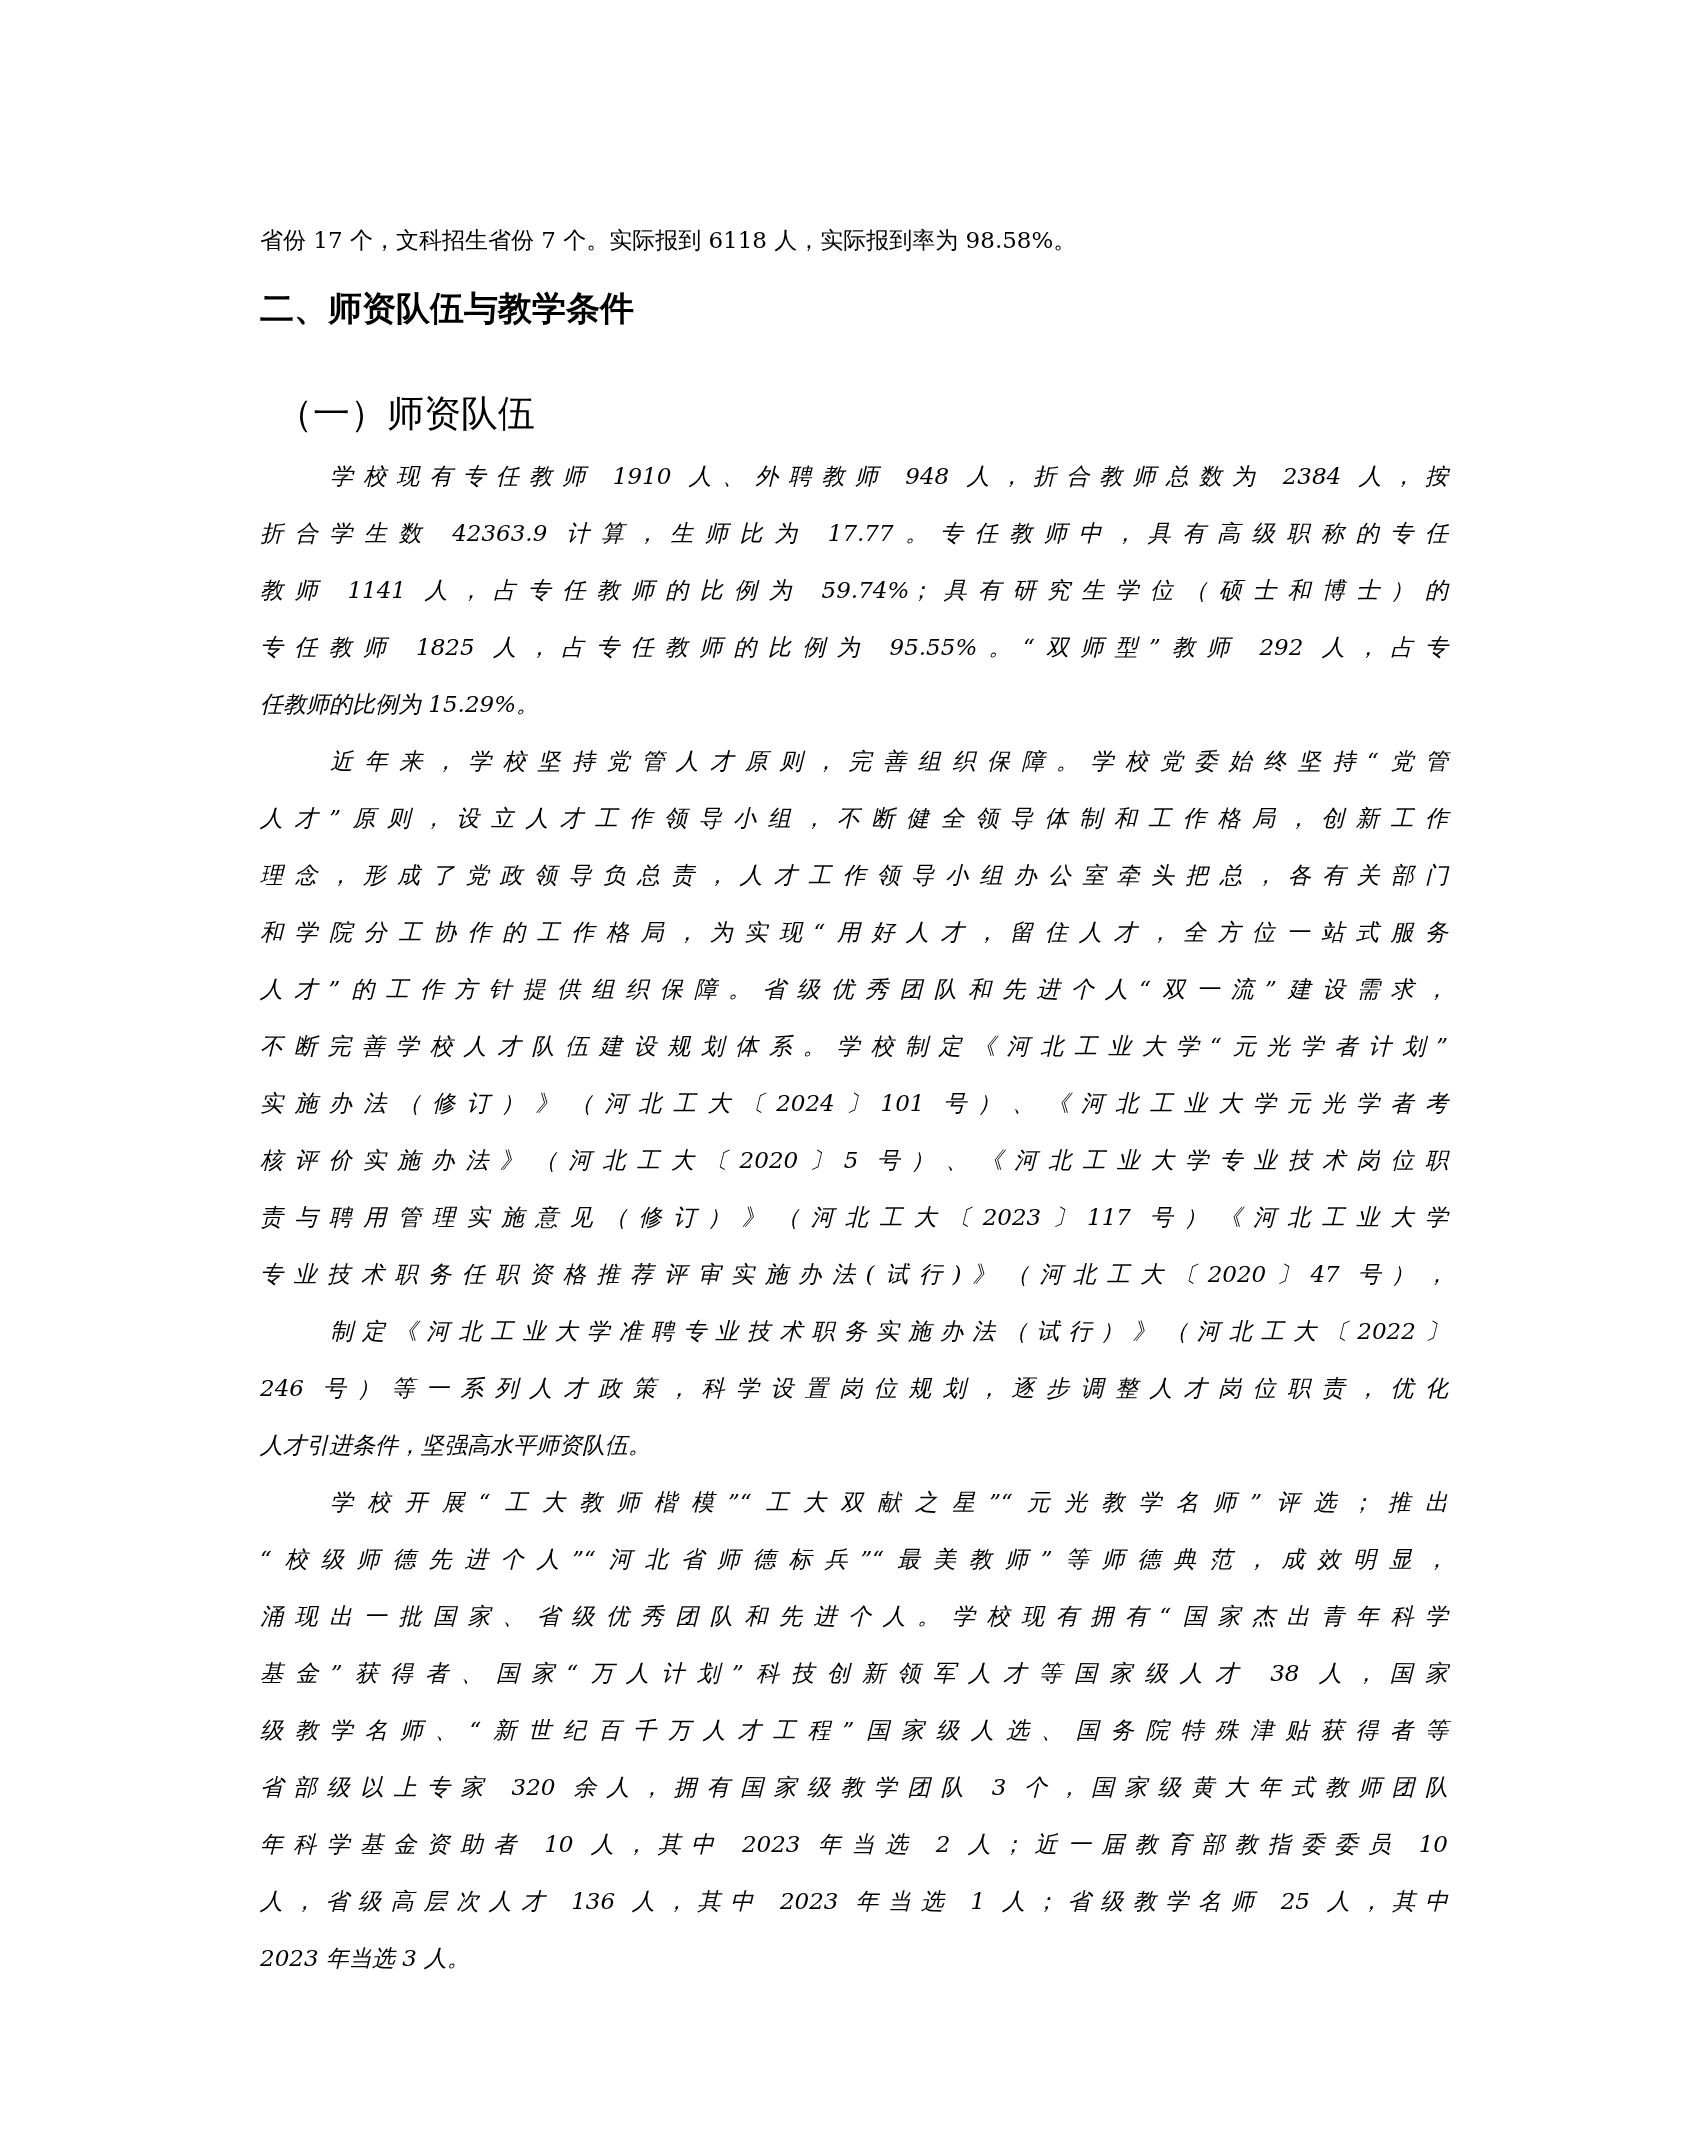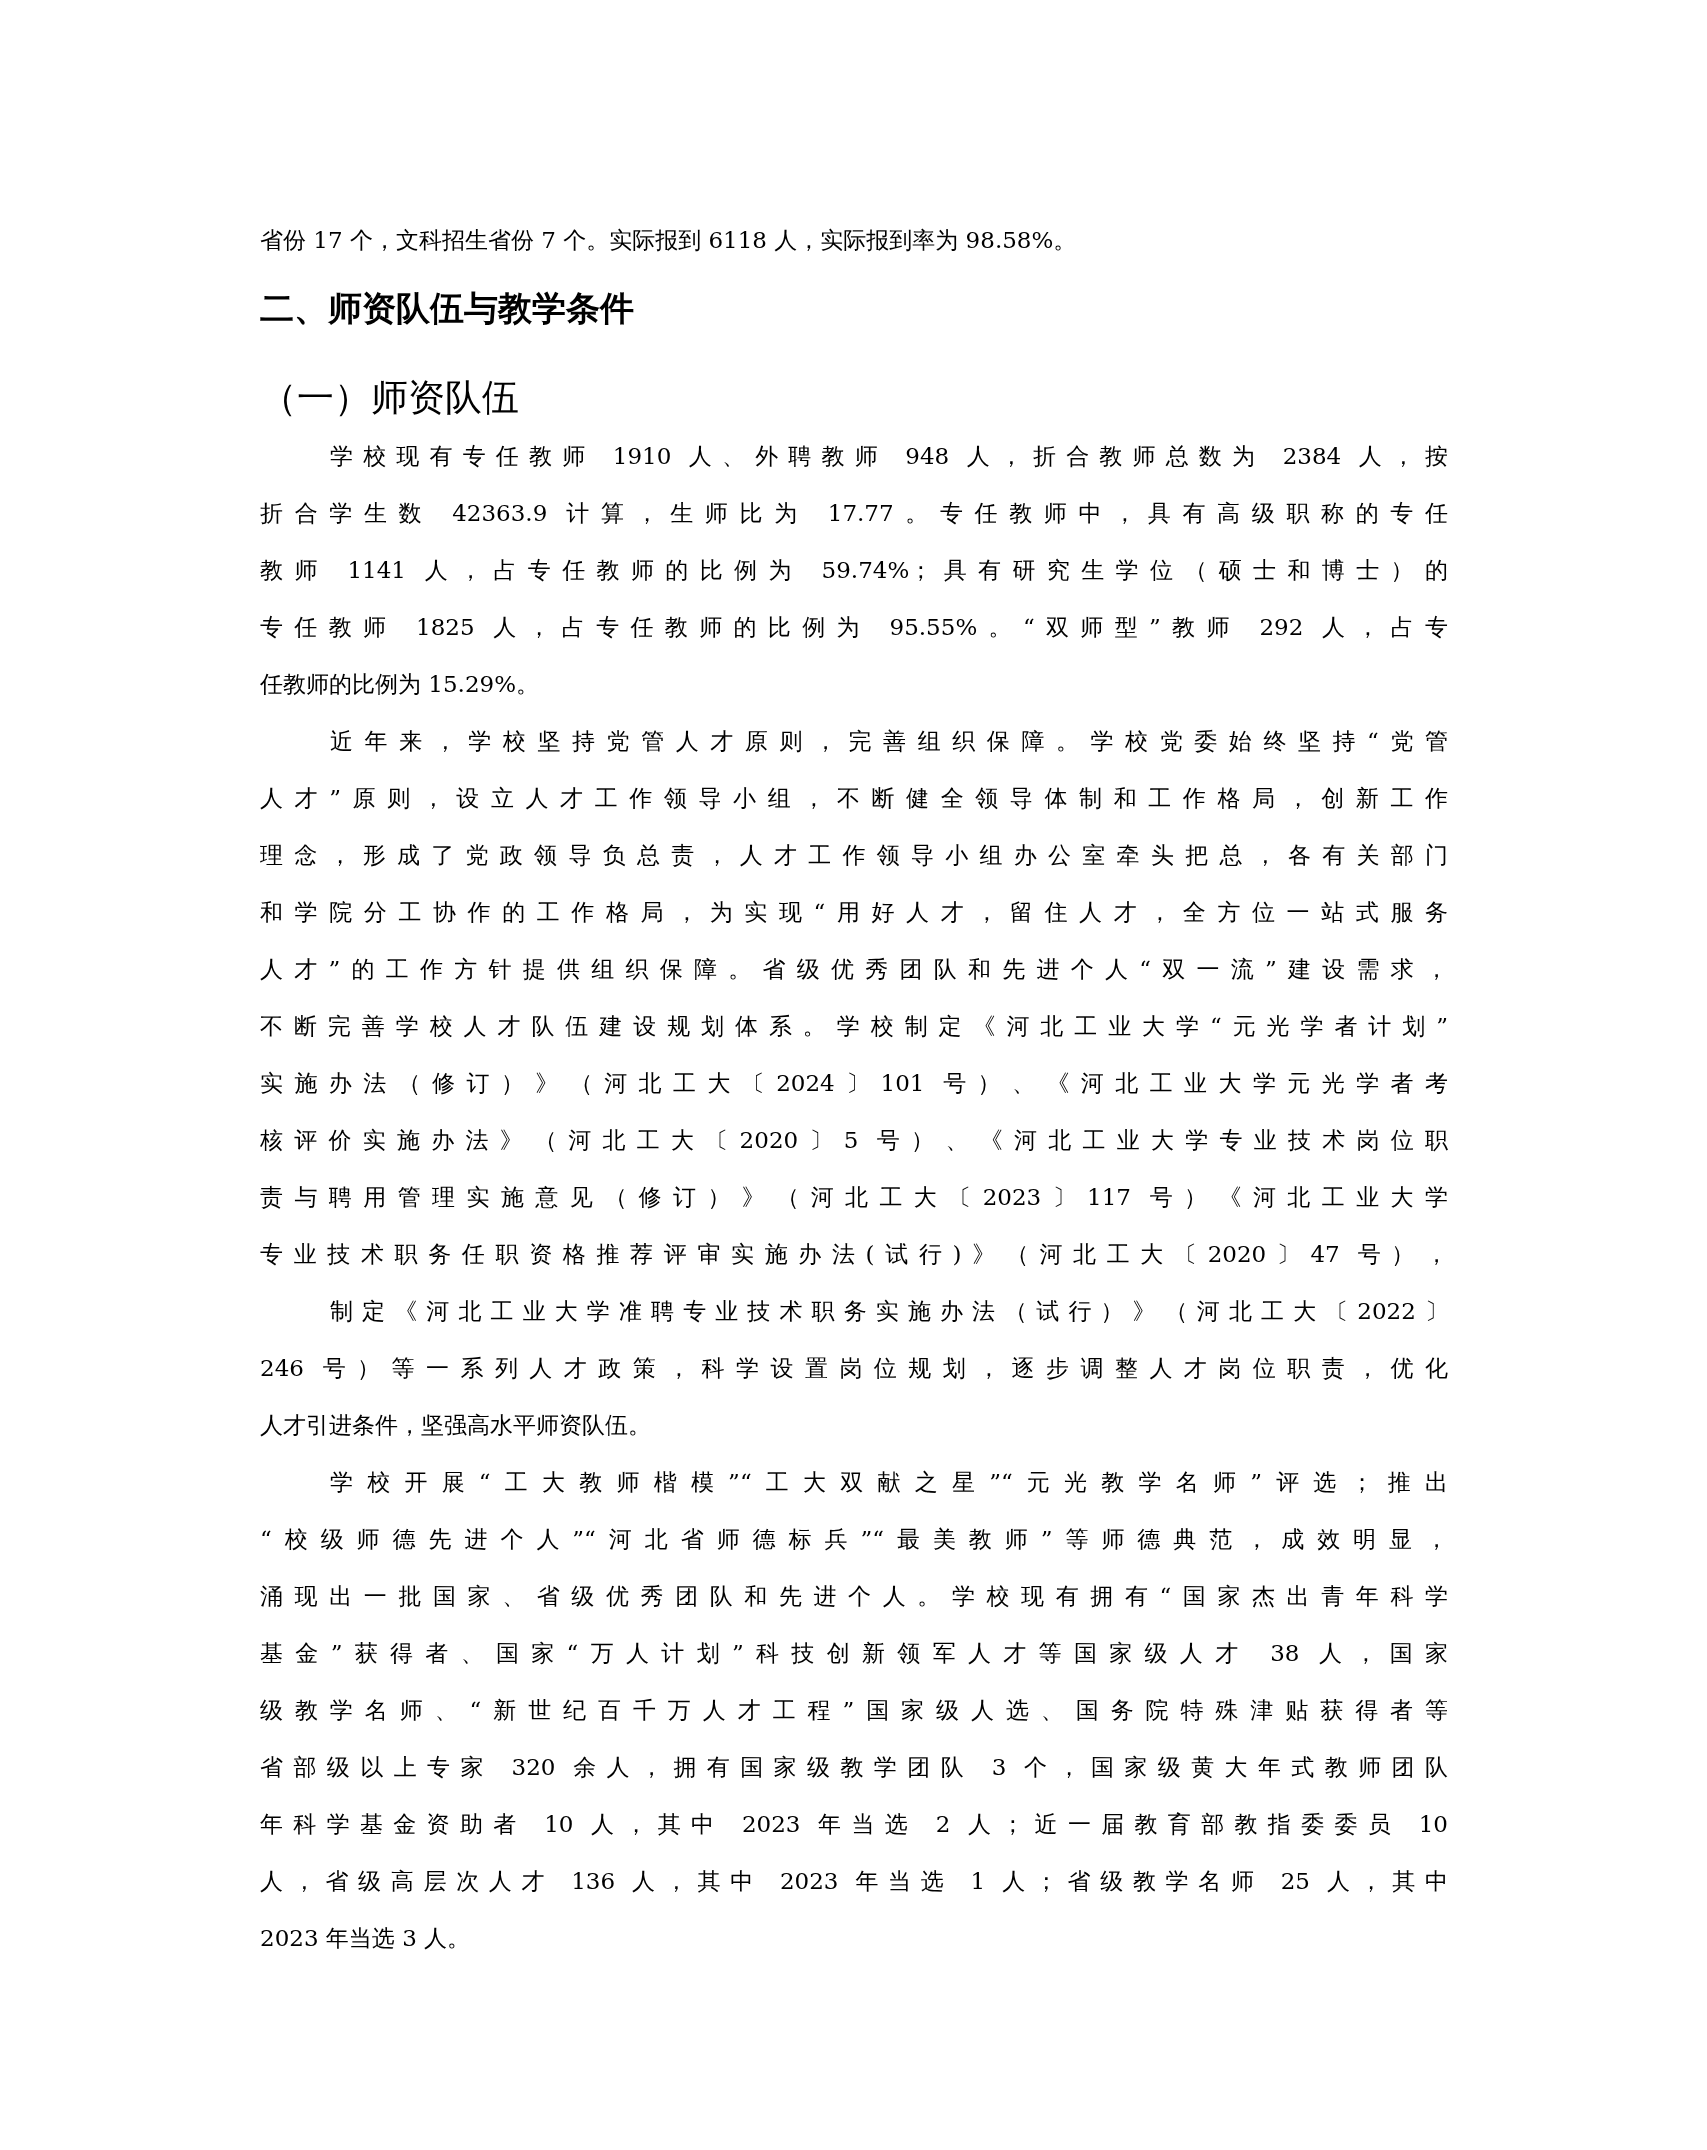--- a/index.html
+++ b/index.html
@@ -27,41 +27,41 @@
     white-space: nowrap;
     margin: 0;
   }
   .h3 {
     font-family: "DejaVu Sans", "Liberation Sans", sans-serif;
     font-weight: normal;
     font-size: 37px;
     line-height: 57px;
     height: 57px;
     white-space: nowrap;
-    margin: 0;
+    margin: 16px;
   }
 </style>
 </head>
 <body>
 
 <div class="page">
 
   <div class="col" style="top:212px;">
     <div class="line last">省份 17 个，文科招生省份 7 个。实际报到 6118 人，实际报到率为 98.58%。</div>
   </div>
 
   <div class="col" style="top:280px;">
     <h2 class="h2">二、师资队伍与教学条件</h2>
   </div>
 
   <div class="col" style="top:369px;">
     <h3 class="h3">（一）师资队伍</h3>
   </div>
 
-  <div class="col" style="top:428px;">
+  <div class="col" style="top:448px;font-style:italic;">
 
     <div>
       <div class="line indent">学校现有专任教师 1910 人、外聘教师 948 人，折合教师总数为 2384 人，按</div>
       <div class="line">折合学生数 42363.9 计算，生师比为 17.77。专任教师中，具有高级职称的专任</div>
       <div class="line">教师 1141 人，占专任教师的比例为 59.74%；具有研究生学位（硕士和博士）的</div>
       <div class="line">专任教师 1825 人，占专任教师的比例为 95.55%。“双师型”教师 292 人，占专</div>
       <div class="line last">任教师的比例为 15.29%。</div>
     </div>
 
     <div>

